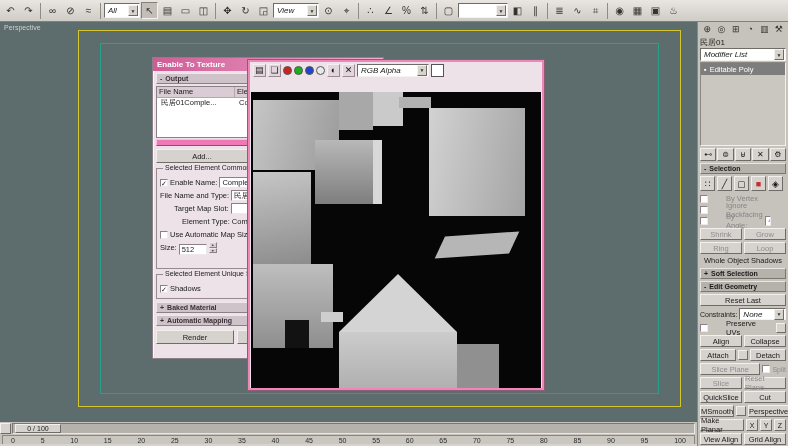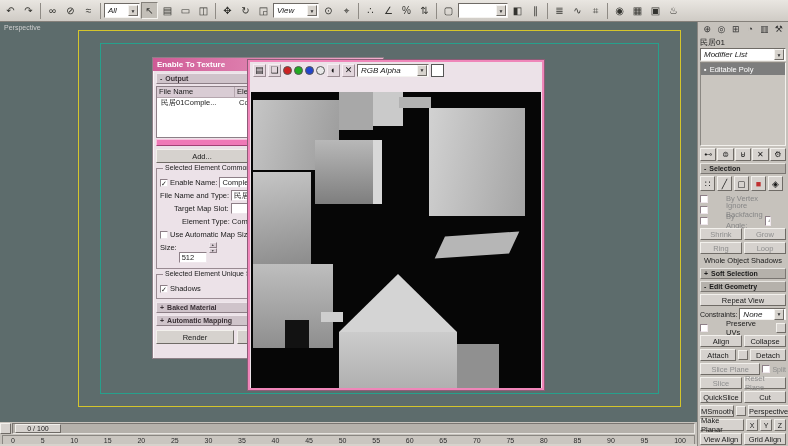--- a/index.html
+++ b/index.html
@@ -212,21 +212,21 @@
     <div class="frow">
       <span class="lab" style="margin-left:22px">Element Type:</span>
       <span class="lab">Comple...</span>
     </div>
     <div class="frow">
       <span class="cb"></span>
       <span class="lab">Use Automatic Map Size</span>
     </div>
     <div class="frow" style="height:24px;align-items:flex-start;">
       <span class="lab" style="margin-top:2px">Size:</span>
-      <span class="tfield" style="width:28px;margin-top:11px">512</span>
+      <span class="tfield" style="width:28px;margin-top:3px">512</span>
       <span class="spin" style="margin-top:1px">
         <span>▴</span>
           <span>▾</span>
       </span>
       <span style="flex:1"></span>
       <span style="display:flex;flex-direction:column;gap:1px;">
         <span style="display:flex;gap:1px;">
           <span class="tfield" style="width:22px;height:10px">128</span>
           <span class="spin">
               <span>▴</span>
@@ -380,21 +380,21 @@
   <div class="crollbar">
     <span>+</span>
     <span>Soft Selection</span>
   </div>
   <div class="crollbar">
     <span>-</span>
     <span>Edit Geometry</span>
   </div>
   <div class="prow">
     <span class="btn pb">
-        <span>Repeat View</span>
+        <span>Reset Last</span>
       </span>
   </div>
   <div class="prow">
     <span class="lab" style="font-size:7px">Constraints:</span>
     <div class="tdrop" style="flex:1;height:12px">
       <span>None</span>
       <span class="darr">▼</span>
     </div>
   </div>
   <div class="crow en">

